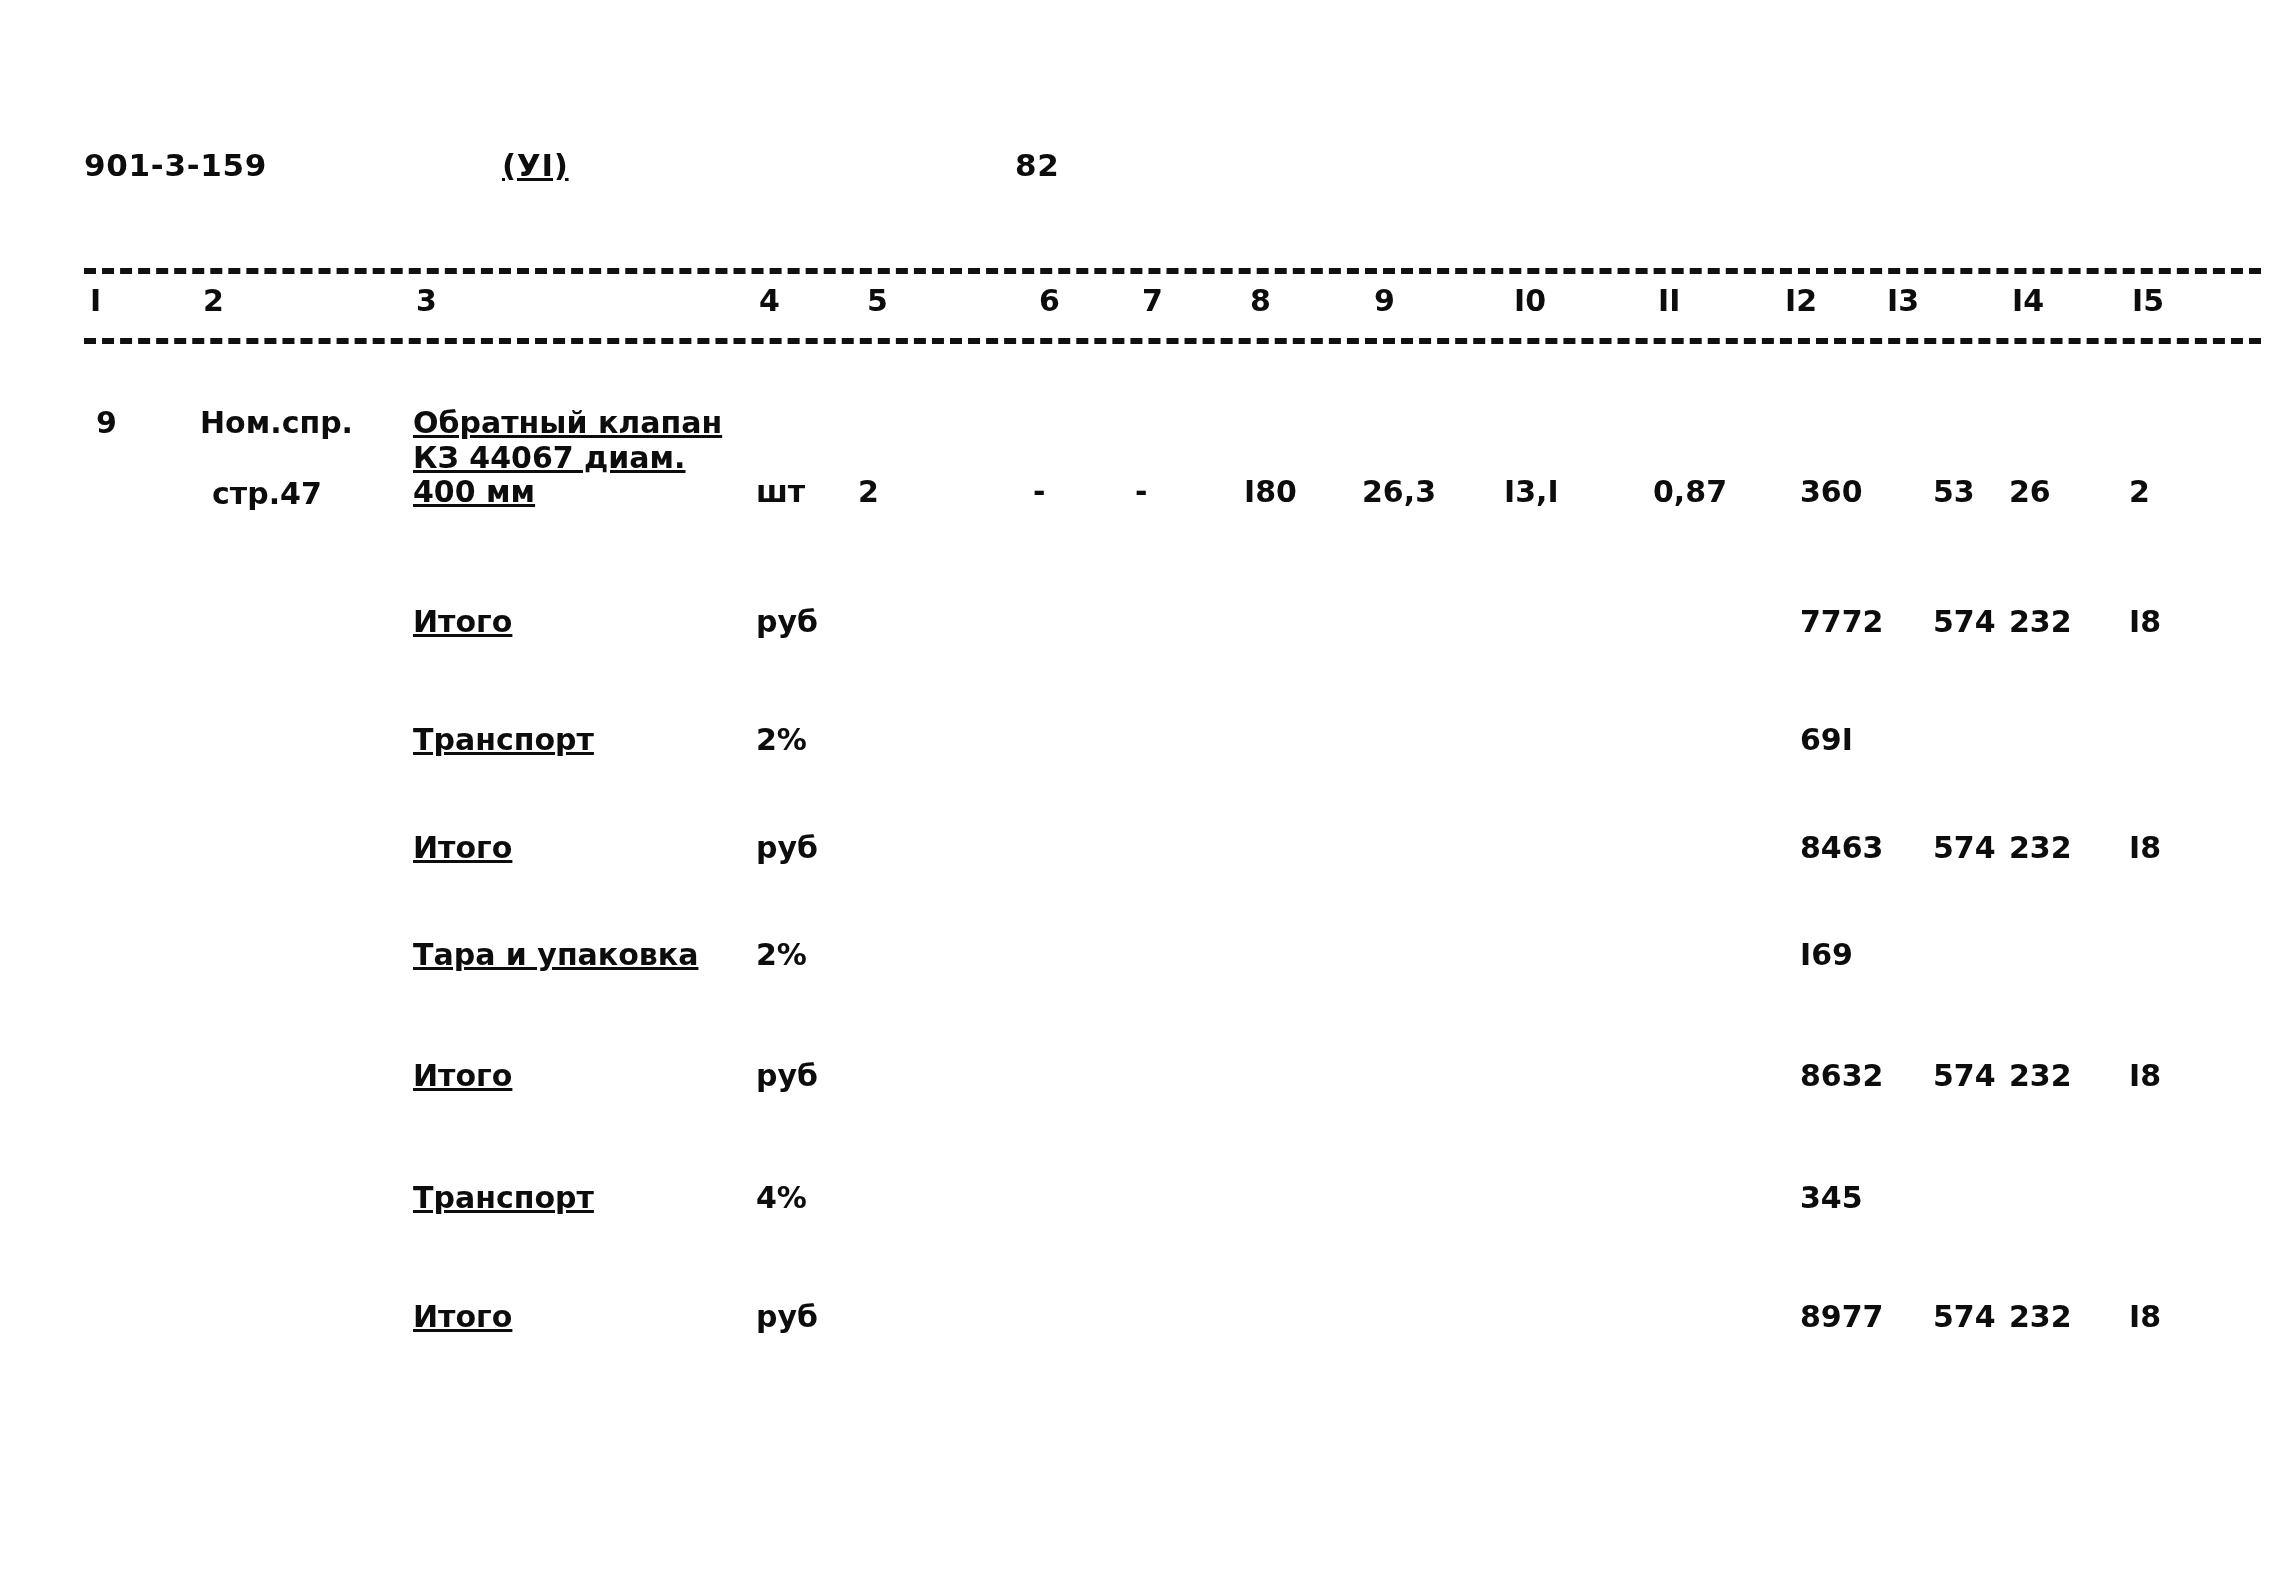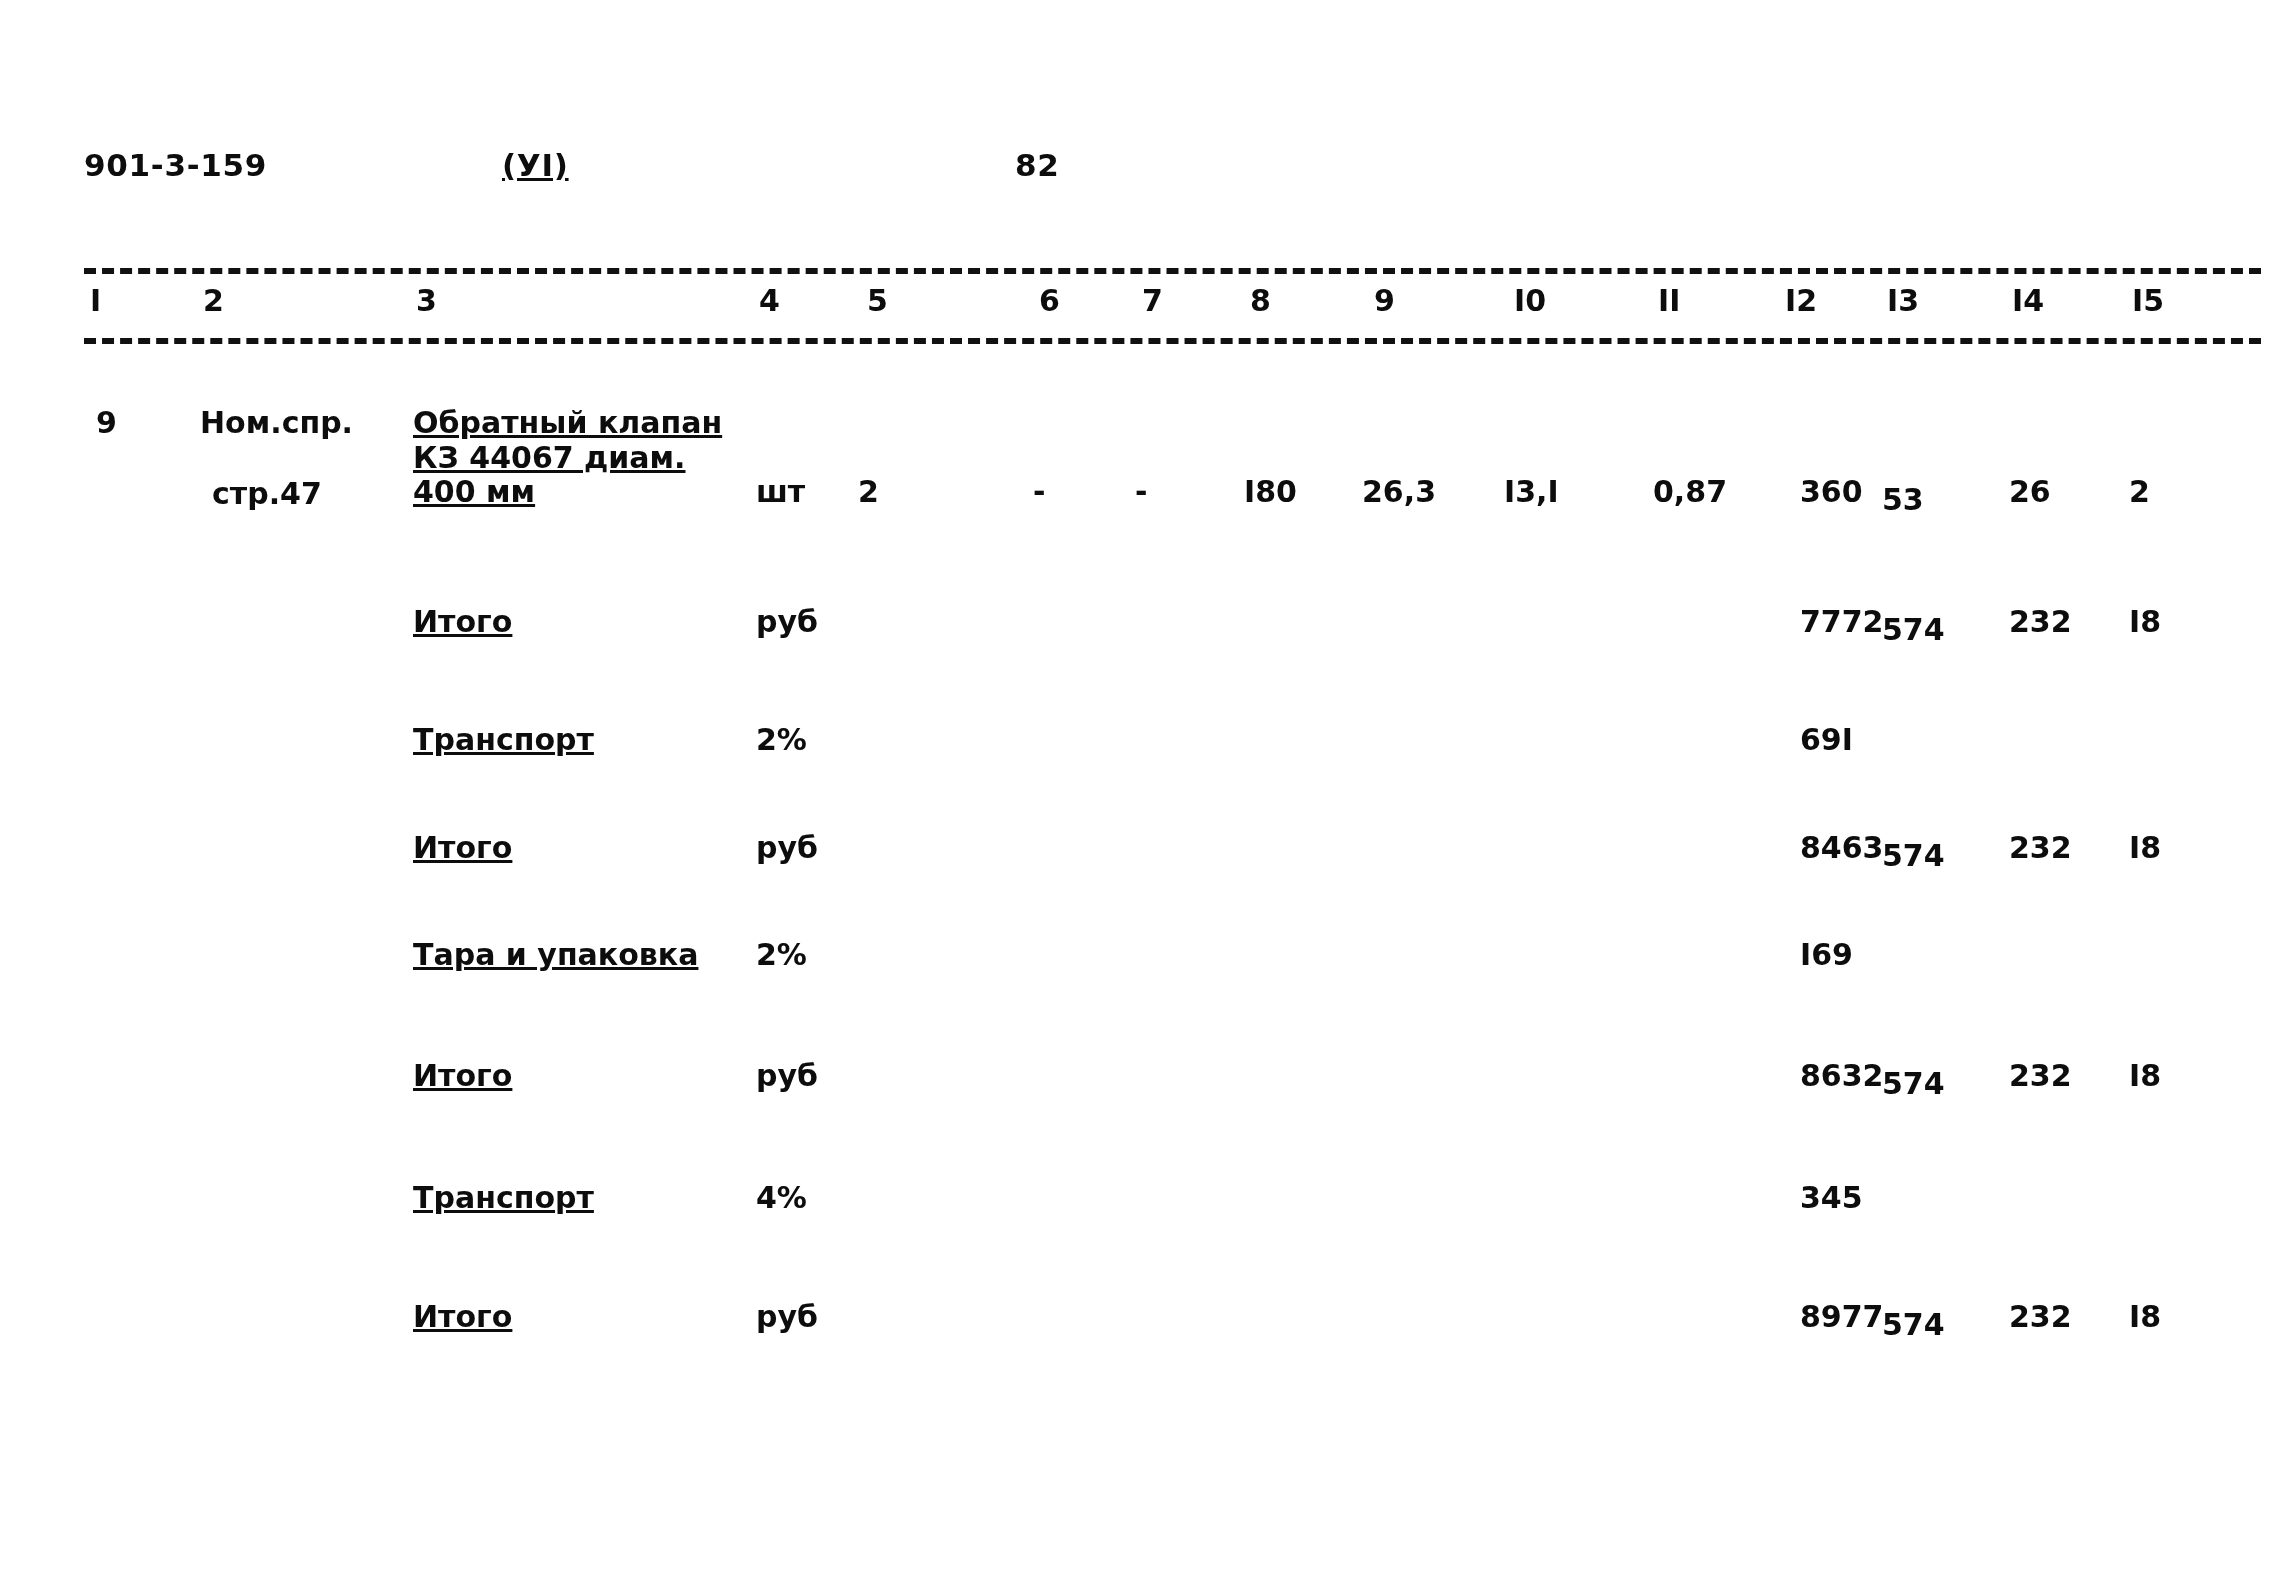--- a/index.html
+++ b/index.html
@@ -86,21 +86,21 @@
   .c-name  { left: 413px; text-decoration: underline; }
   .c-unit  { left: 756px; }
   .c-qty   { left: 858px; }
   .c-6     { left: 1033px; }
   .c-7     { left: 1135px; }
   .c-8     { left: 1244px; }
   .c-9     { left: 1362px; }
   .c-10    { left: 1504px; }
   .c-11    { left: 1653px; }
   .c-12    { left: 1780px; margin-left: 20px; }
-  .c-13    { left: 1882px; margin-top: 8px; }
+  .c-13    { left: 1933px; }
   .c-14    { left: 2009px; }
   .c-15    { left: 2129px; }
 </style>
 </head>
 <body>
 
 <div class="page">
 
   <div class="hdr hdr-code">901-3-159</div>
   <div class="hdr hdr-sect">(УI)</div>

